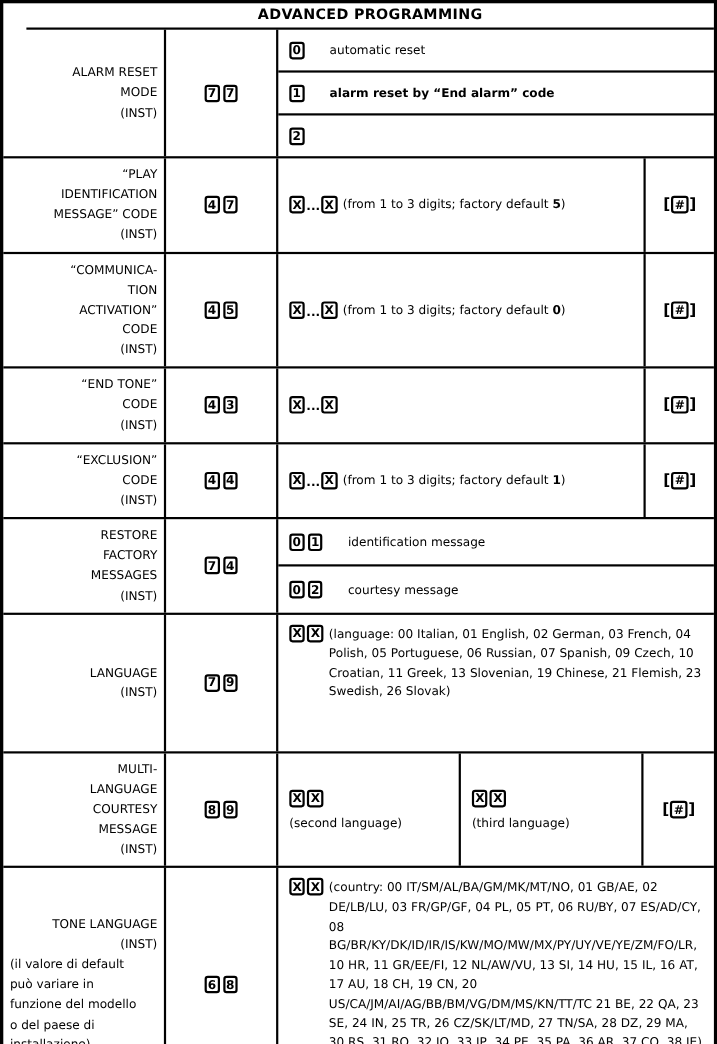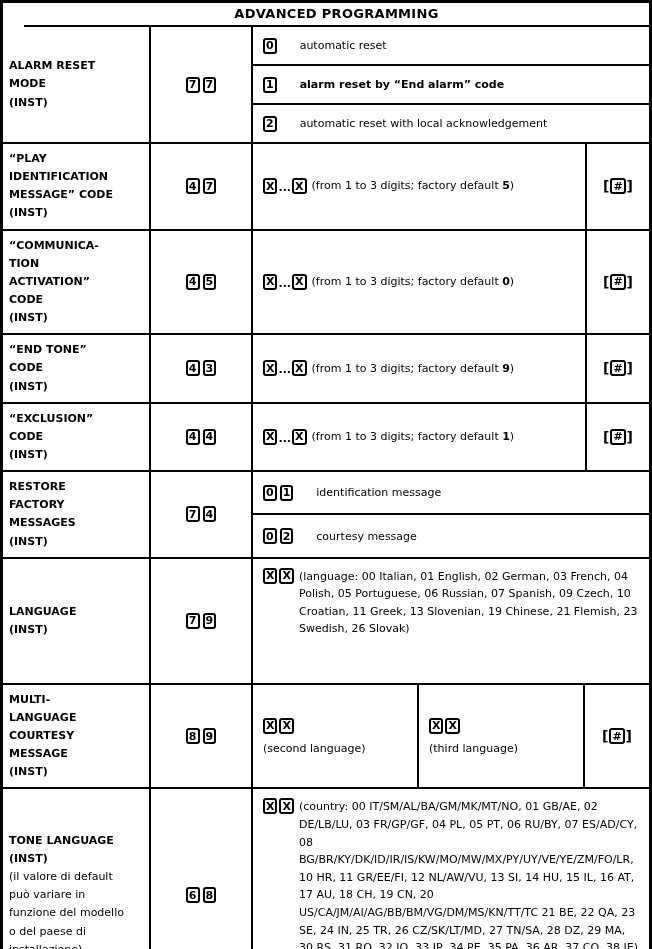--- a/index.html
+++ b/index.html
@@ -31,21 +31,21 @@
   .c-label {
     flex: 0 0 148px;
     border-right: 2px solid #000;
     padding: 6px 6px;
     font-size: 11px;
     line-height: 1.65;
     display: flex;
     flex-direction: column;
     justify-content: center;
   }
-  .lbl { font-weight: bold; white-space: pre-line; display: block; }
+  .lbl { font-weight: normal; white-space: pre-line; display: block; text-align: right; }
   .note { font-weight: normal; white-space: pre-line; display: block; }
 
   .c-code {
     flex: 0 0 102px;
     border-right: 2px solid #000;
     display: flex;
     align-items: center;
     justify-content: center;
     gap: 3px;
   }
@@ -137,21 +137,20 @@
       <div class="subrow">
         <span class="key">0</span>
         <span class="t">automatic reset</span>
       </div>
       <div class="subrow">
         <span class="key">1</span>
         <span class="t b">alarm reset by “End alarm” code</span>
       </div>
       <div class="subrow">
         <span class="key">2</span>
-        <span class="t">automatic reset with local acknowledgement</span>
       </div>
     </div>
   </section>
 
   <section class="row" style="min-height:76px">
     <div class="c-label">
       <span class="lbl">“PLAY
 IDENTIFICATION
 MESSAGE” CODE
 (INST)</span>
@@ -205,21 +204,20 @@
 (INST)</span>
     </div>
     <div class="c-code">
       <span class="key">4</span>
       <span class="key">3</span>
     </div>
     <div class="c-desc">
       <span class="key">X</span>
       <span class="dots">...</span>
       <span class="key">X</span>
-      <span class="t"><span>(from 1 to 3 digits; factory default </span><span class="b">9</span><span>)</span></span>
     </div>
     <div class="c-hash">
       <span class="br">[</span>
       <span class="key">#</span>
       <span class="br">]</span>
     </div>
   </section>
 
   <section class="row" style="min-height:55px">
     <div class="c-label">

